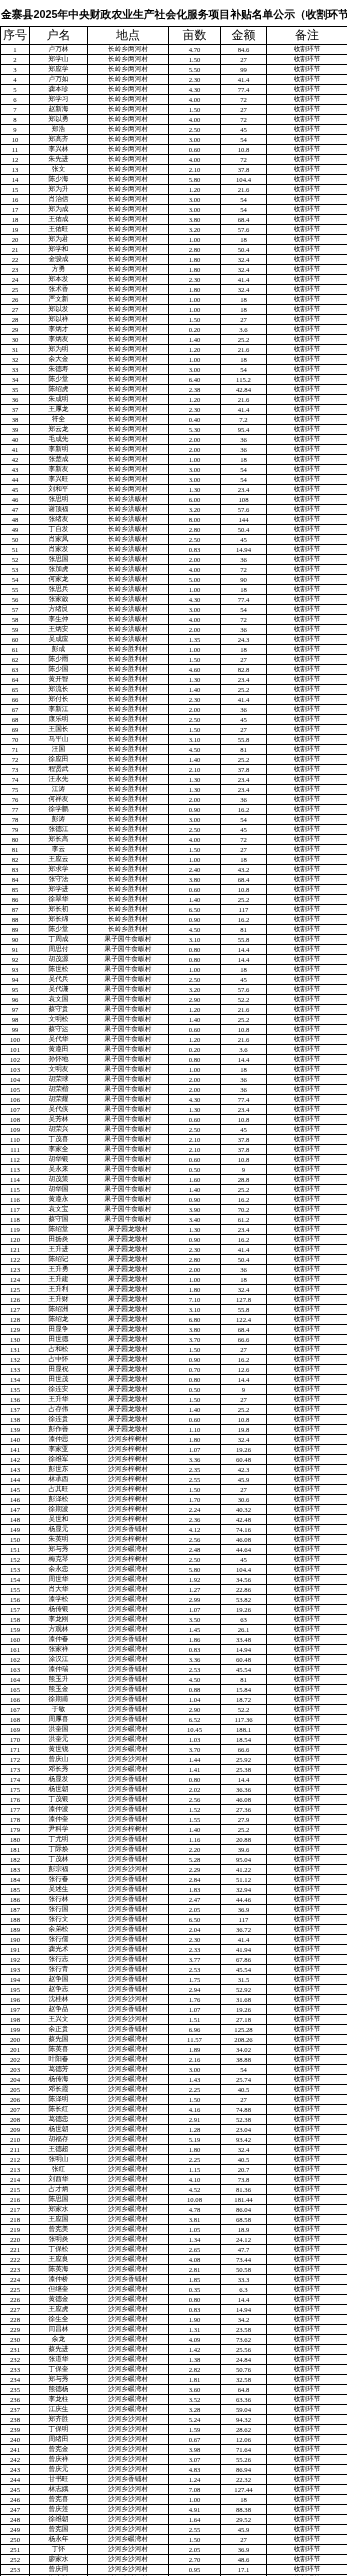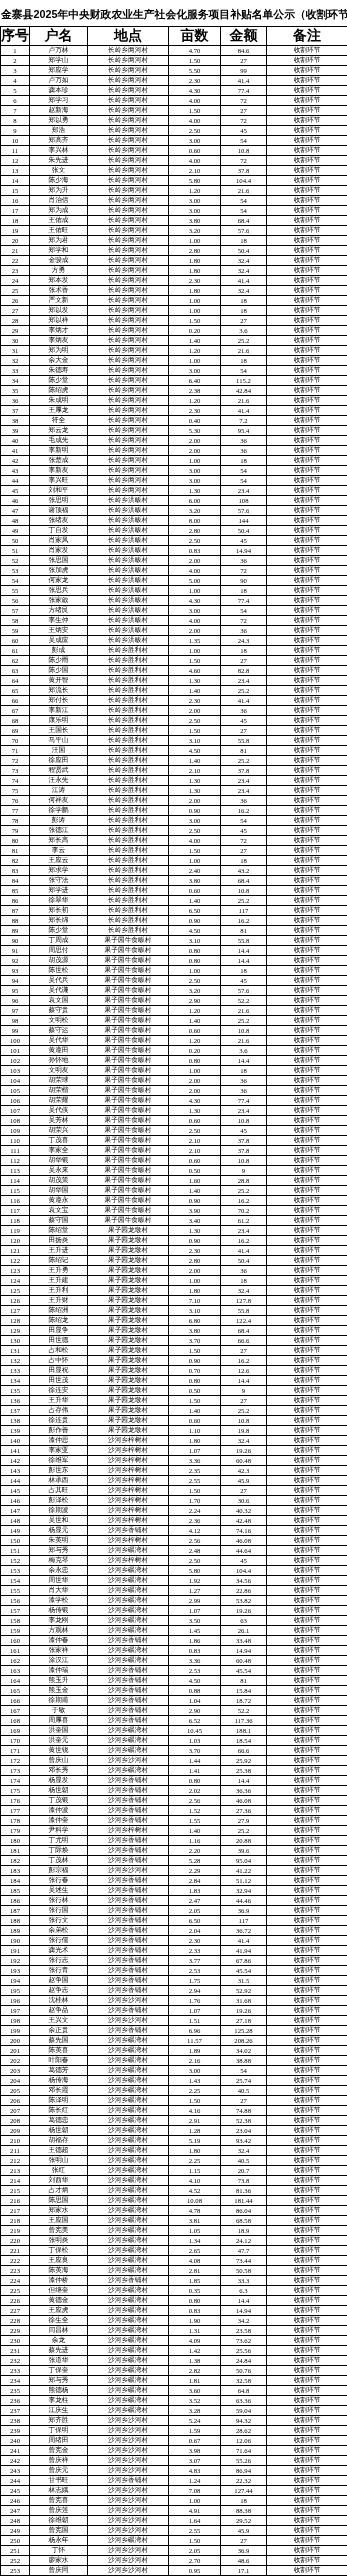--- a/index.html
+++ b/index.html
@@ -4,21 +4,21 @@
 <style>
   html,body{margin:0;padding:0;background:#fff;}
   body{width:348px;color:#000;font-family:"Liberation Serif","DejaVu Serif",serif;}
   .title{
     font-family:"Liberation Sans","DejaVu Sans",sans-serif;
     font-weight:bold;font-size:10.8px;line-height:1.2;
     text-align:center;padding:7.7px 1px 5.7px 1px;white-space:nowrap;
   }
   table{border-collapse:collapse;width:348px;table-layout:fixed;border:1px solid #000;}
   th,td{border:0.5px solid #000;text-align:center;vertical-align:middle;padding:0;overflow:hidden;}
-  th{font-size:14px;height:12.4px;font-weight:bold;}
+  th{font-size:12px;height:12.4px;font-weight:normal;}
   td{font-size:6.7px;white-space:nowrap;}
   tr.r{height:9.8px;}
   td.name{letter-spacing:0px;}
   col.c0{width:29px;} col.c1{width:58px;} col.c2{width:81px;}
   col.c3{width:52px;} col.c4{width:46px;} col.c5{width:81px;}
 </style>
 </head>
 <body>
 
 <div class="title">金寨县2025年中央财政农业生产社会化服务项目补贴名单公示（收割环节）</div>

